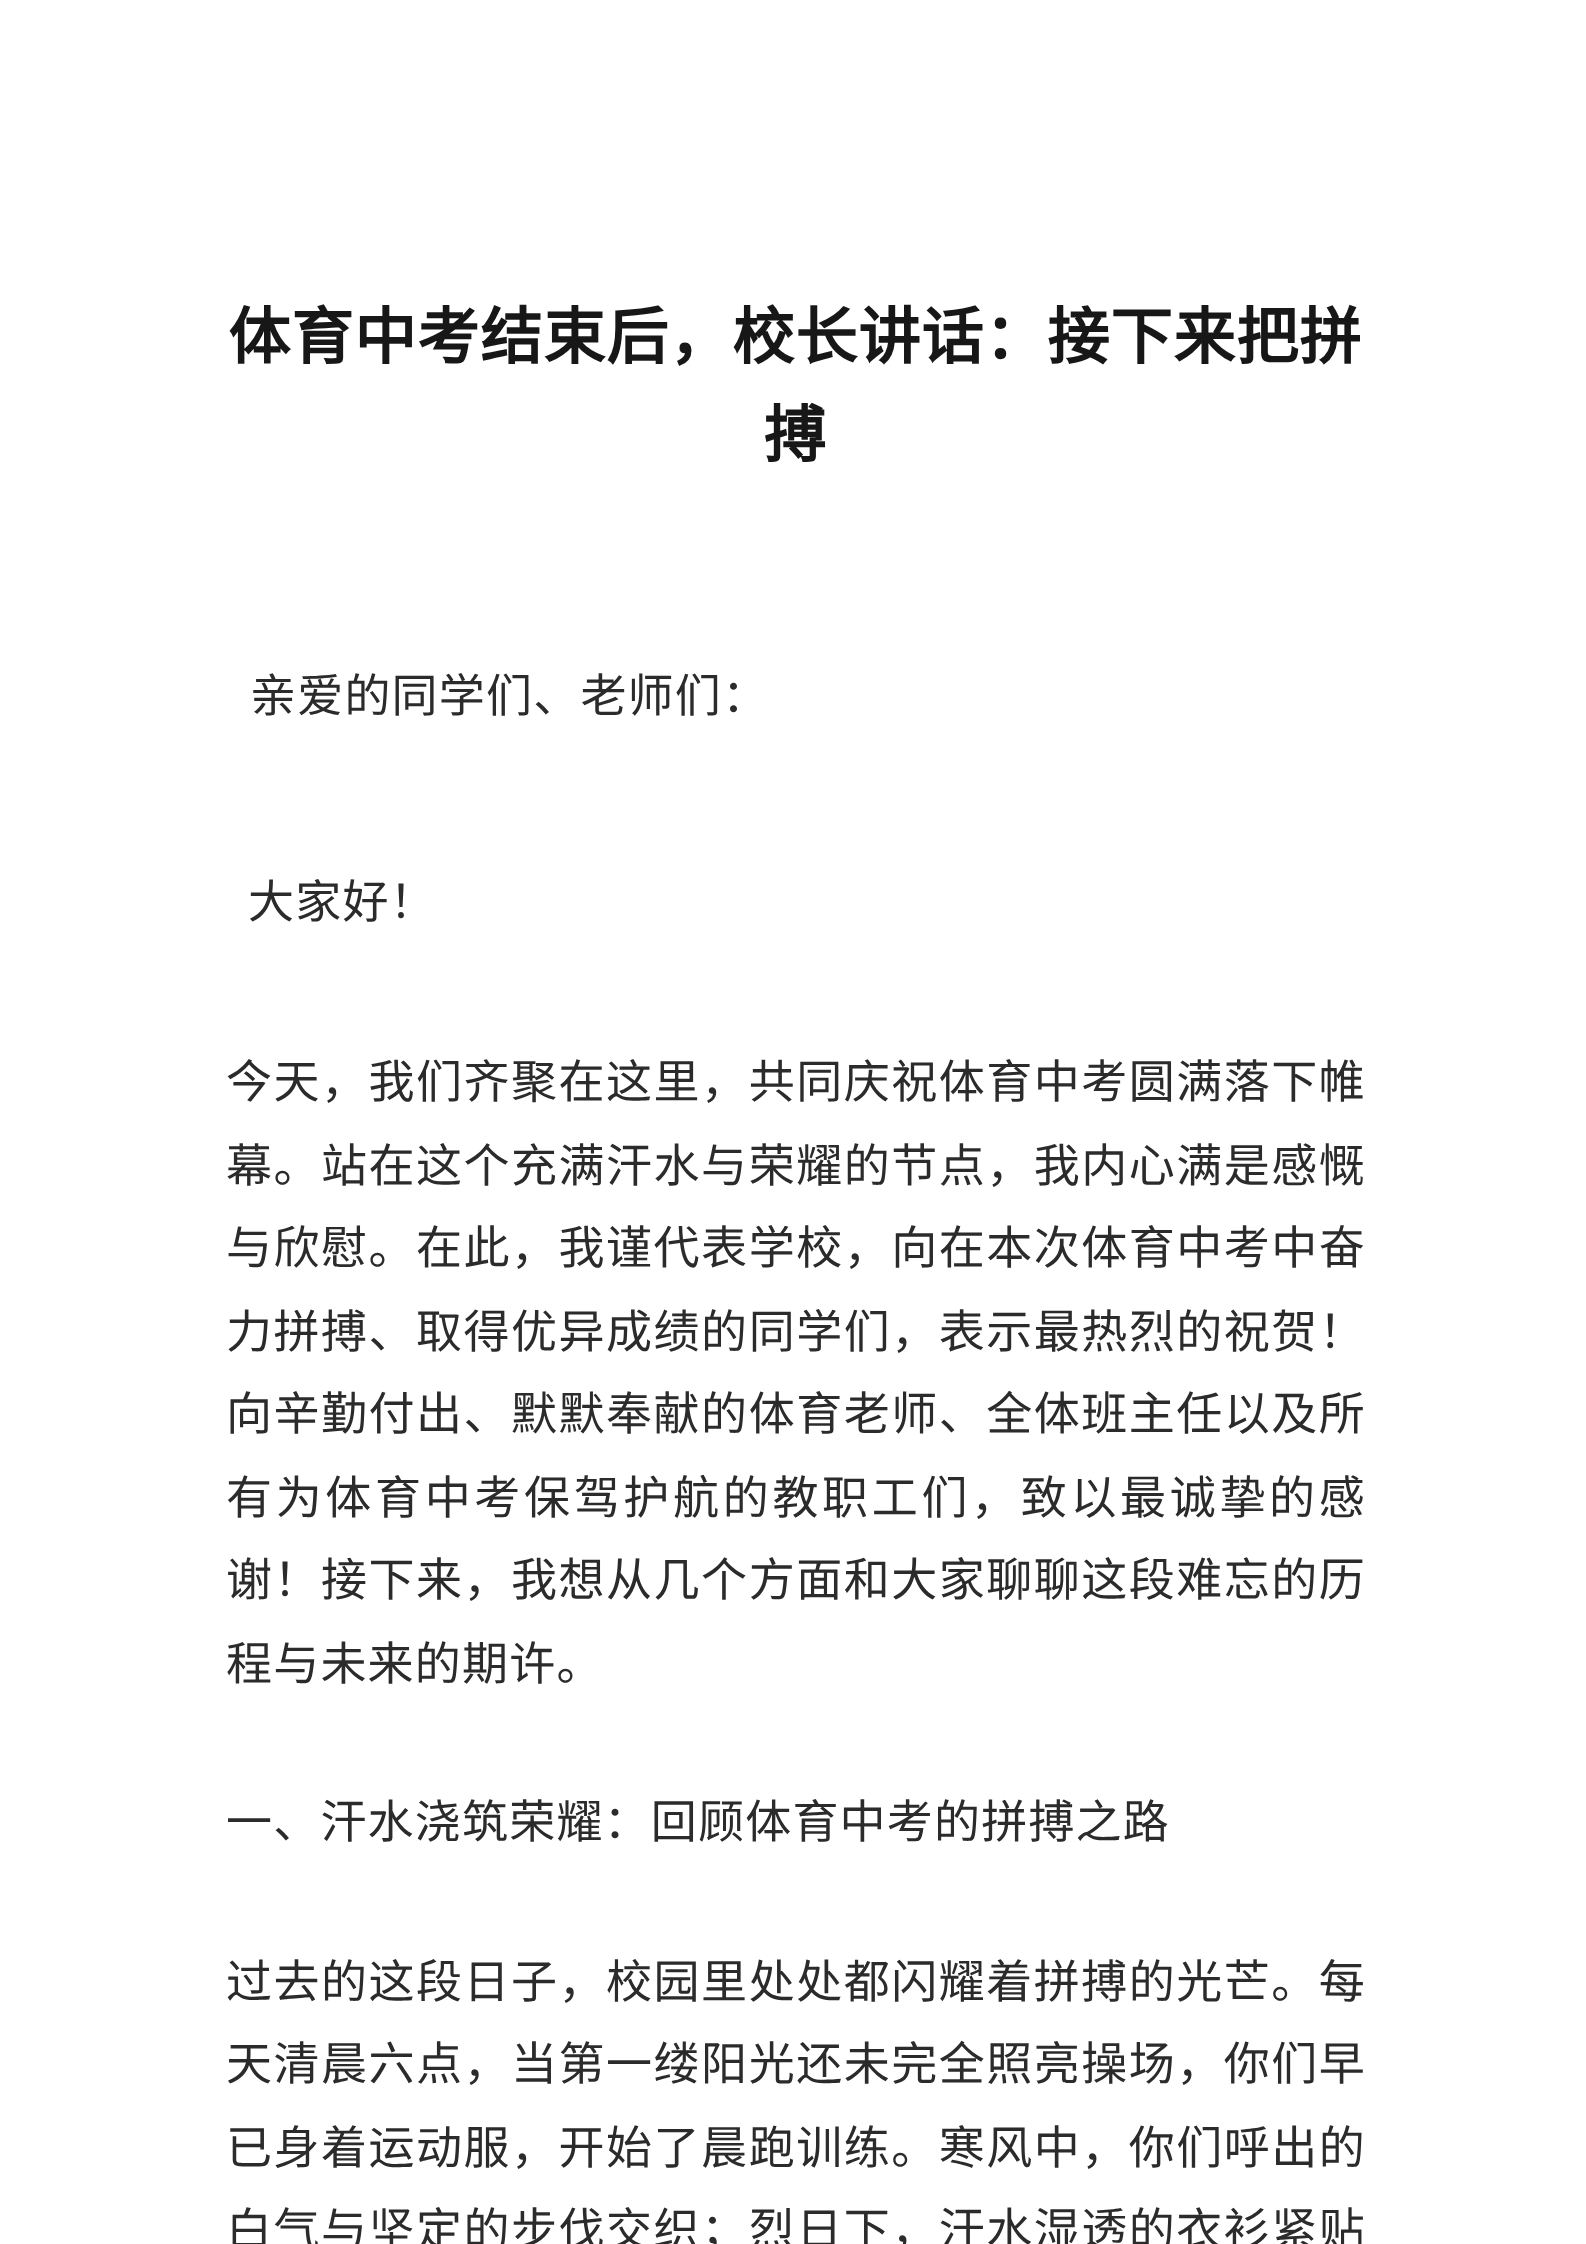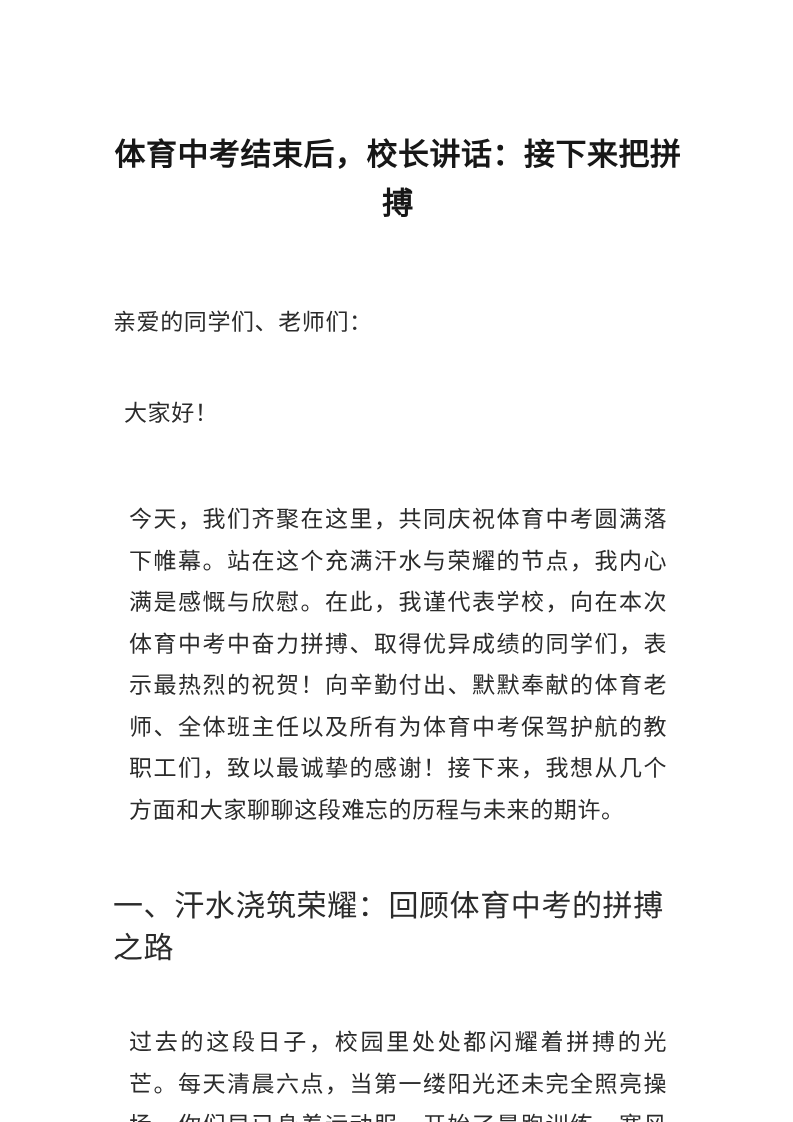--- a/index.html
+++ b/index.html
@@ -14,21 +14,21 @@
     position: relative;
     overflow: hidden;
     font-family: "Liberation Serif", "DejaVu Serif", serif;
     color: #262626;
     -webkit-font-smoothing: antialiased;
   }
 
   .page {
     position: absolute;
     left: 0;
-    top: 0;
+    top: 14px;
     width: 793px;
     height: 896px;
     background: #ffffff;
     box-sizing: border-box;
     padding: 12px 110px 0 113px;
   }
 
   .doc-title {
     margin: 0;
     padding-top: 118px;
@@ -41,31 +41,31 @@
     font-family: "Liberation Serif", "DejaVu Serif", serif;
   }
 
   .body-block {
     font-size: 23px;
     line-height: 41.5px;
     text-align: justify;
     text-justify: inter-ideograph;
     letter-spacing: 0.6px;
     color: #2b2b2b;
-    margin: 16px;
+    margin: 0;
   }
 
   .gap-lead   { height: 74px; }
   .gap-para   { height: 38px; }
 
-  .salutation { margin: 0; }
+  .salutation { margin: 12px; }
   .greeting   { margin: 11px; }
   .section-heading {
     margin: 0;
-    font-size: 30px;
+    font-size: 23px;
     line-height: 41.5px;
     letter-spacing: 0.6px;
     color: #2b2b2b;
     text-align: left;
   }
 
   .para-last {
     
   }
 </style>

